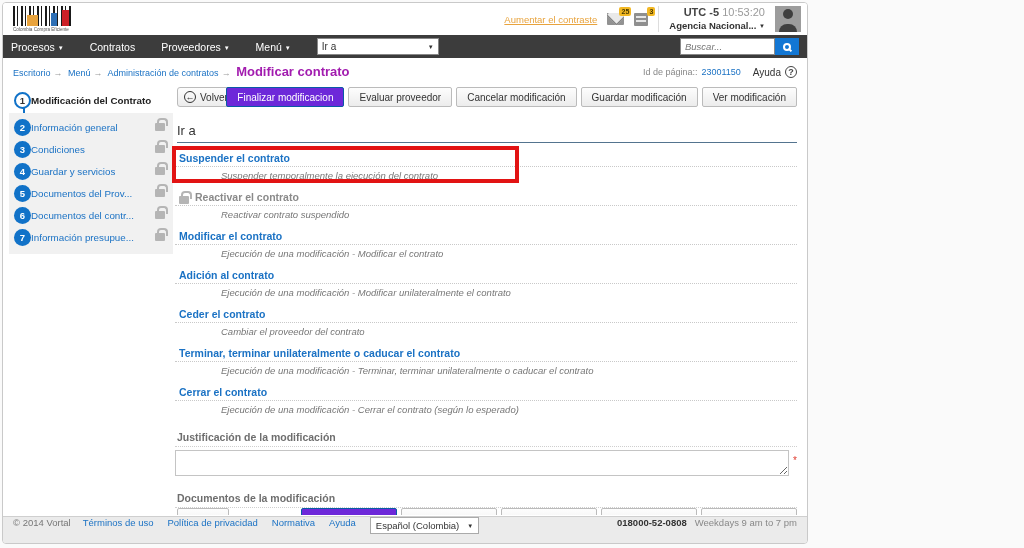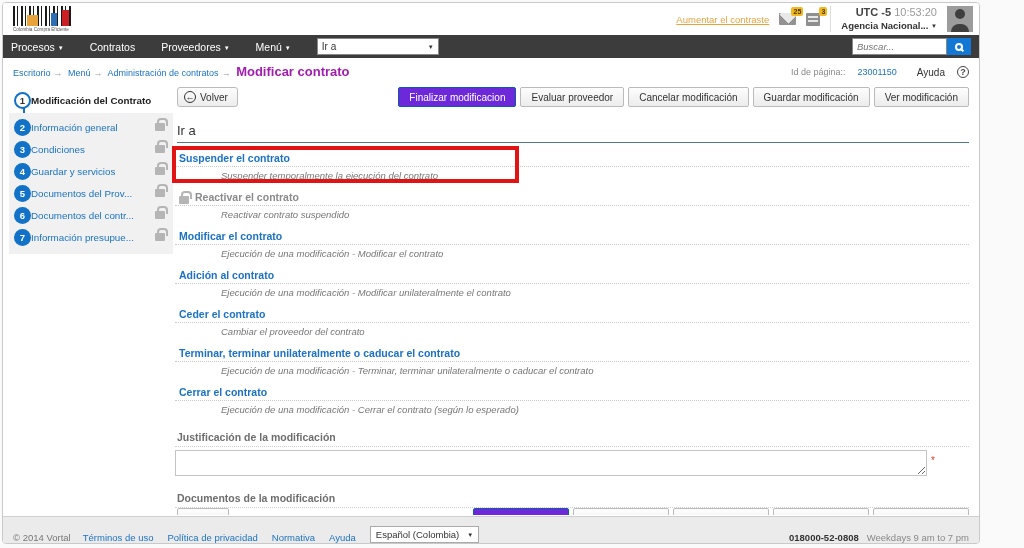--- a/index.html
+++ b/index.html
@@ -1,21 +1,21 @@
 <!DOCTYPE html>
 <html><head>
 <meta charset="utf-8">
 <style>
   * { box-sizing: border-box; margin: 0; padding: 0; }
   body {
     width: 1024px; height: 548px; background: #fafafa;
     font-family: "Liberation Sans", sans-serif; position: relative; overflow: hidden;
   }
   .frame {
-    position: absolute; left: 2px; top: 2px; width: 978px; height: 542px;
+    position: absolute; left: 2px; top: 2px; width: 806px; height: 542px;
     background: #fff; border: 1px solid #c9c9c9; border-radius: 4px; overflow: hidden;
   }
   
   .header { position: absolute; top: 0; left: 0; right: 0; height: 32px; background: #fff; }
   .logo { position: absolute; left: 10px; top: 3px; width: 60px; cursor: pointer; }
   .barcode { position: relative; width: 58px; height: 20px;
     background: repeating-linear-gradient(90deg,#1a1a1a 0 2px,#fff 2px 4px,#1a1a1a 4px 5px,#fff 5px 8px); }
   .barcode .sq-yellow { position: absolute; left: 14px; bottom: 0; width: 11px; height: 11px; background: #e8a33d; }
   .barcode .bar-blue { position: absolute; right: 14px; bottom: 0; width: 6px; height: 13px; background: #2d6fb5; }
   .barcode .bar-red { position: absolute; right: 2px; bottom: 0; width: 7px; height: 16px; background: #cc2027; }
@@ -57,21 +57,21 @@
   .mag { display: block; width: 8px; height: 8px; border: 2px solid #fff; border-radius: 50%; position: relative; }
   .mag::after { content: ""; position: absolute; width: 2px; height: 4px; background: #fff;
     transform: rotate(-45deg); right: -2px; bottom: -3px; }
   
   .crumbrow { position: absolute; top: 55px; left: 0; right: 0; height: 26px; }
   .breadcrumb { position: absolute; left: 10px; top: 6px; font-size: 9px; color: #888; white-space: nowrap; }
   .crumb-link { color: #1b72c4; cursor: pointer; }
   .crumb-arrow { color: #999; margin: 0 3px; }
   .crumb-current { font-size: 13px; font-weight: bold; color: #a21caf; }
   .page-meta { position: absolute; right: 10px; top: 8px; font-size: 9px; color: #888;
-    display: flex; align-items: center; gap: 12px; }
+    display: flex; align-items: center; gap: 4px; }
   .page-id { color: #1b72c4; cursor: pointer; }
   .help-label { color: #333; font-size: 10px; margin-left: 8px; cursor: pointer; }
   .help-icon { width: 12px; height: 12px; border: 1px solid #444; border-radius: 50%; color: #444;
     font-size: 9px; font-weight: bold; display: inline-flex; align-items: center; justify-content: center; cursor: pointer; }
   
   .sidebar { position: absolute; top: 86px; left: 6px; width: 164px; }
   .connector { position: absolute; left: 14px; top: 12px; width: 2px; height: 144px; background: #1172c8; }
   .step { position: relative; height: 22px; display: flex; align-items: center; cursor: pointer; }
   .step-circle { position: relative; z-index: 1; width: 17px; height: 17px; border-radius: 50%;
     background: #1172c8; color: #fff; font-size: 9.5px; font-weight: bold;
@@ -120,21 +120,21 @@
     font-size: 10px; padding: 0 10px; display: inline-flex; align-items: center; gap: 5px; cursor: pointer; }
   .annex-btn .caret { color: #fff; }
   .annex-hint { font-size: 10px; color: #555; margin-top: 4px; }
   
   .partial-actions { position: absolute; right: 10px; bottom: 28px; height: 7px; overflow: hidden; display: flex; gap: 4px; }
   .partial-actions .action-btn { height: 22px; width: 96px; }
   .partial-left { position: absolute; left: 174px; bottom: 28px; height: 7px; overflow: hidden; }
   .partial-left .action-btn { height: 22px; width: 52px; }
   
   .footer { position: absolute; left: 0; right: 0; bottom: 0; height: 27px; background: #ebebeb;
-    border-top: 1px solid #cfcfcf; display: flex; align-items: flex-end; padding: 0 10px; font-size: 9.5px; }
+    border-top: 1px solid #cfcfcf; display: flex; align-items: flex-start; padding: 0 10px; font-size: 9.5px; }
   .copyright { color: #777; margin-right: 12px; }
   .footer-link { color: #1b72c4; margin-right: 14px; cursor: pointer; }
   .lang-select { height: 17px; background: #fff; border: 1px solid #aaa; font-size: 9.5px; color: #333;
     display: inline-flex; align-items: center; gap: 8px; padding: 0 5px; cursor: pointer; }
   .footer-right { margin-left: auto; display: flex; align-items: center; gap: 8px; }
   .phone { font-weight: bold; color: #333; }
   .hours { color: #888; }
 </style>
 </head>
 <body>

